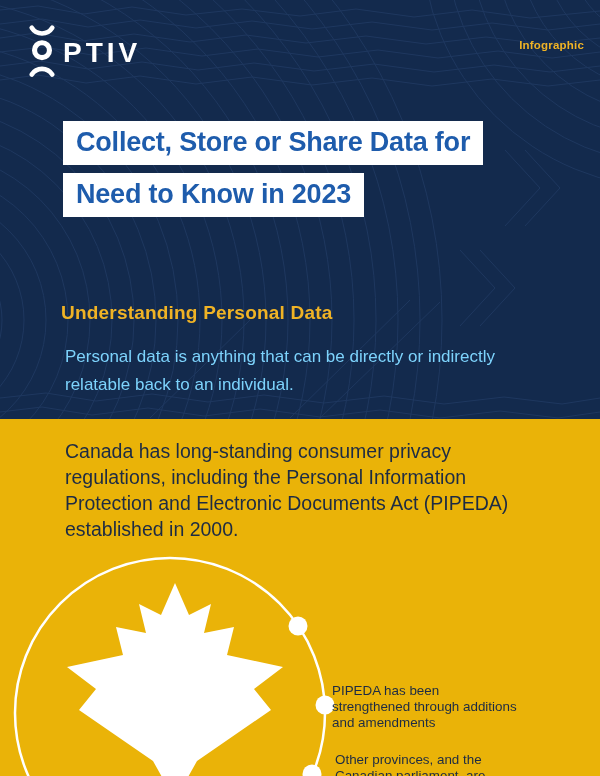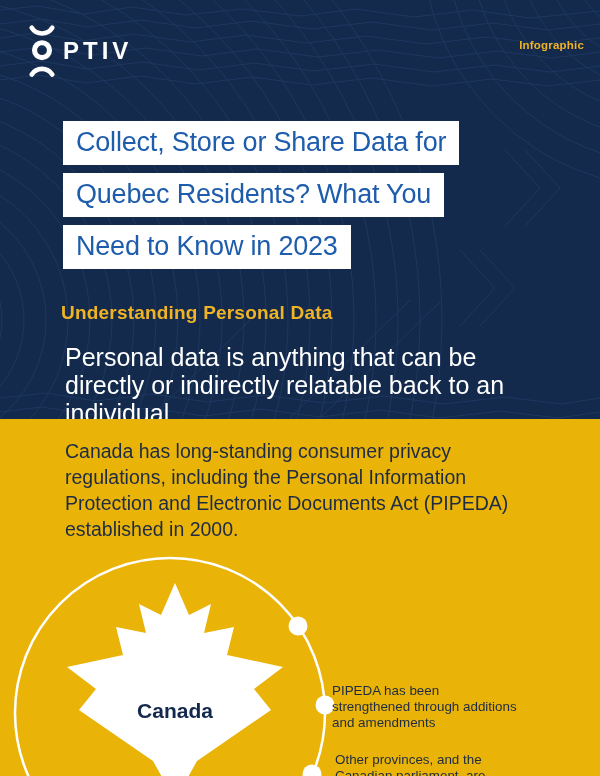--- a/index.html
+++ b/index.html
@@ -10,44 +10,44 @@
   }
   .page{position:relative;width:600px;height:776px;overflow:hidden;}
 
   
   .hero{position:relative;width:600px;height:419px;background:#132a4d;overflow:hidden;}
   .topo{position:absolute;left:0;top:0;width:600px;height:419px;}
 
   .logo{position:absolute;left:28px;top:24px;display:flex;align-items:flex-start;}
   .logo-mark{width:28px;height:58px;display:block;}
   .logo-text{
-    color:#ffffff;font-weight:bold;font-size:24px;letter-spacing:4px;
+    color:#ffffff;font-weight:bold;font-size:28px;letter-spacing:4px;
     line-height:1;margin-left:7px;margin-top:15px;
   }
 
   .doc-type{
     position:absolute;right:16px;top:39px;color:#f0b325;
     font-size:11.5px;font-weight:bold;letter-spacing:.2px;
   }
 
   .title{position:absolute;left:63px;top:121px;}
   .title-line{
     display:block;width:max-content;background:#ffffff;color:#1e5cac;
-    font-weight:normal;font-size:27px;line-height:1;
+    font-weight:bold;font-size:27px;line-height:1;
     padding:8px 13px 9px 13px;margin-bottom:8px;letter-spacing:-0.2px;
   }
 
   .subhead{
     position:absolute;left:61px;top:302px;margin:0;
     color:#f0b325;font-size:19px;font-weight:bold;letter-spacing:.2px;
   }
 
   .hero-body{
     position:absolute;left:65px;top:343px;margin:0;width:470px;
-    color:#ffffff;font-size:25px;line-height:28px;font-weight:normal;
+    color:#7dd3fc;font-size:17px;line-height:28px;font-weight:normal;
   }
 
   
   .canada{position:relative;width:600px;height:436px;background:#eab308;overflow:hidden;}
   .intro{
     position:absolute;left:65px;top:19px;margin:0;width:478px;
     color:#1d2b44;font-size:19.5px;line-height:26px;
   }
   .ring{position:absolute;left:0;top:0;width:600px;height:357px;}
   .leaf{position:absolute;left:62px;top:164px;width:226px;height:212px;}
@@ -133,21 +133,20 @@
           <path d="M4,54 A13,13 0 0 1 26,54" stroke-width="5"></path>
         </g>
       </svg>
       <span class="logo-text">PTIV</span>
     </div>
 
     <div class="doc-type">Infographic</div>
 
     <div class="title">
       <div class="title-line">Collect, Store or Share Data for</div>
-      <div class="title-line">Quebec Residents? What You</div>
       <div class="title-line">Need to Know in 2023</div>
     </div>
 
     <h2 class="subhead">Understanding Personal Data</h2>
 
     <p class="hero-body">Personal data is anything that can be directly or indirectly relatable back to an individual.</p>
   </header>
 
   <section class="canada">
 
@@ -167,20 +166,19 @@
         L172,44 L165,72 L221,84
         L192,106 L209,127
         L135,178 L121,203 L121,212
         L105,212 L105,203 L91,178
         L17,127 L34,106
         L5,84 L61,72 L54,44
         L84,50 L77,21 L99,32 Z"></path>
     </svg>
 
     <div class="leaf-label">
-      <div>Canada</div>
     </div>
 
     <div class="bullet b2">PIPEDA has been strengthened through additions and amendments</div>
     <div class="bullet b3">Other provinces, and the Canadian parliament, are</div>
   </section>
 
 </div>
 
 </body></html>

